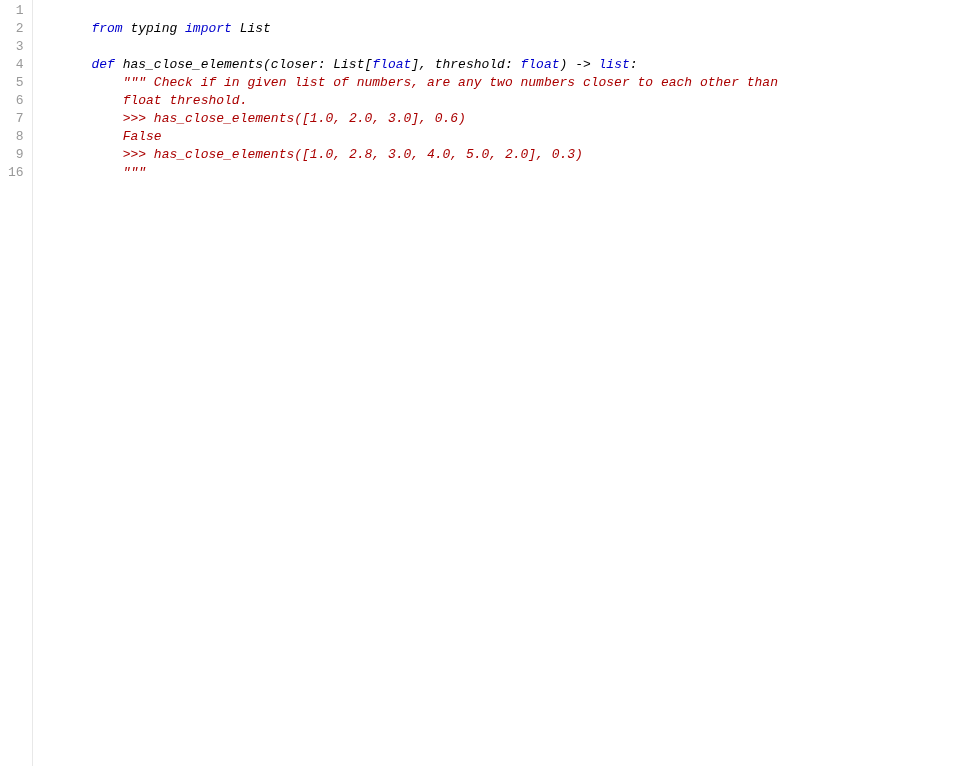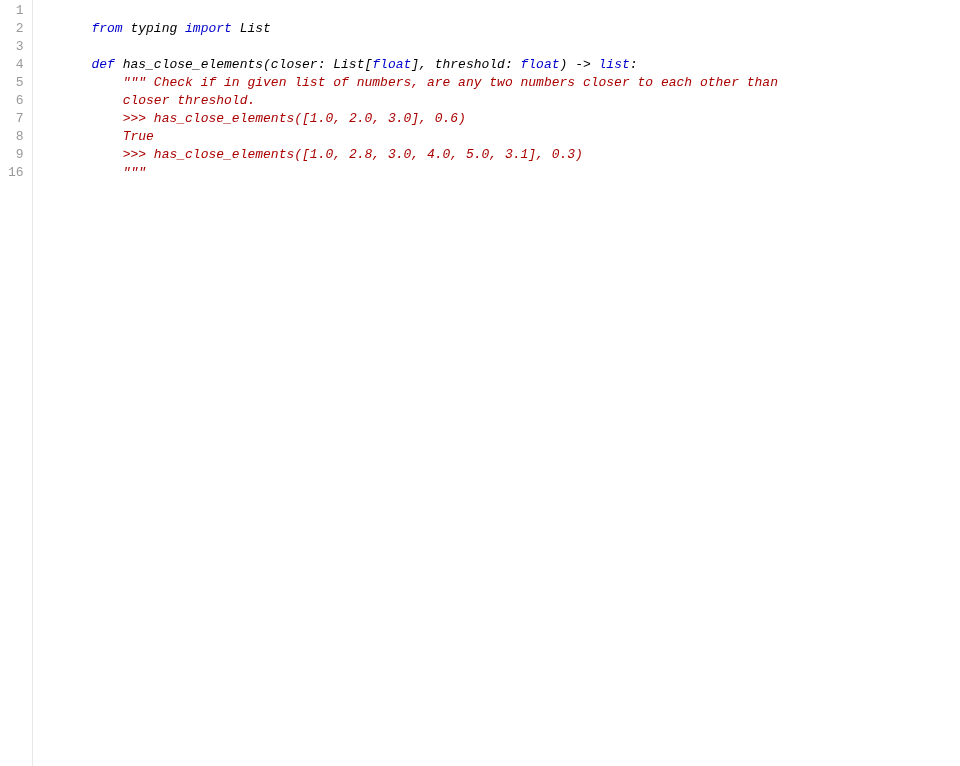--- a/index.html
+++ b/index.html
@@ -86,33 +86,33 @@
 
     <div class="code-line">
       <span class="kw-keyword">def</span><span class="plain"> has_close_elements(closer: List[</span><span class="kw-keyword">float</span><span class="plain">], threshold: </span><span class="kw-keyword">float</span><span class="plain">) -&gt; </span><span class="kw-keyword">list</span><span class="plain">:</span>
     </div>
 
     <div class="code-line">
       <span class="plain">    </span><span class="kw-docstring">""" Check if in given list of numbers, are any two numbers closer to each other than</span>
     </div>
 
     <div class="code-line">
-      <span class="kw-docstring">    closer threshold.</span>
+      <span class="kw-docstring">    float threshold.</span>
     </div>
 
     <div class="code-line">
       <span class="plain">    </span><span class="kw-prompt">&gt;&gt;&gt;</span><span class="kw-docstring"> has_close_elements([1.0, 2.0, 3.0], 0.6)</span>
     </div>
 
     <div class="code-line">
-      <span class="kw-docstring">    True</span>
+      <span class="kw-docstring">    False</span>
     </div>
 
     <div class="code-line">
-      <span class="plain">    </span><span class="kw-prompt">&gt;&gt;&gt;</span><span class="kw-docstring"> has_close_elements([1.0, 2.8, 3.0, 4.0, 5.0, 3.1], 0.3)</span>
+      <span class="plain">    </span><span class="kw-prompt">&gt;&gt;&gt;</span><span class="kw-docstring"> has_close_elements([1.0, 2.8, 3.0, 4.0, 5.0, 2.0], 0.3)</span>
     </div>
 
 
     <div class="code-line">
       <span class="plain">    </span><span class="kw-docstring">"""</span>
     </div>
   </div>
 </div>
 
 </body></html>

